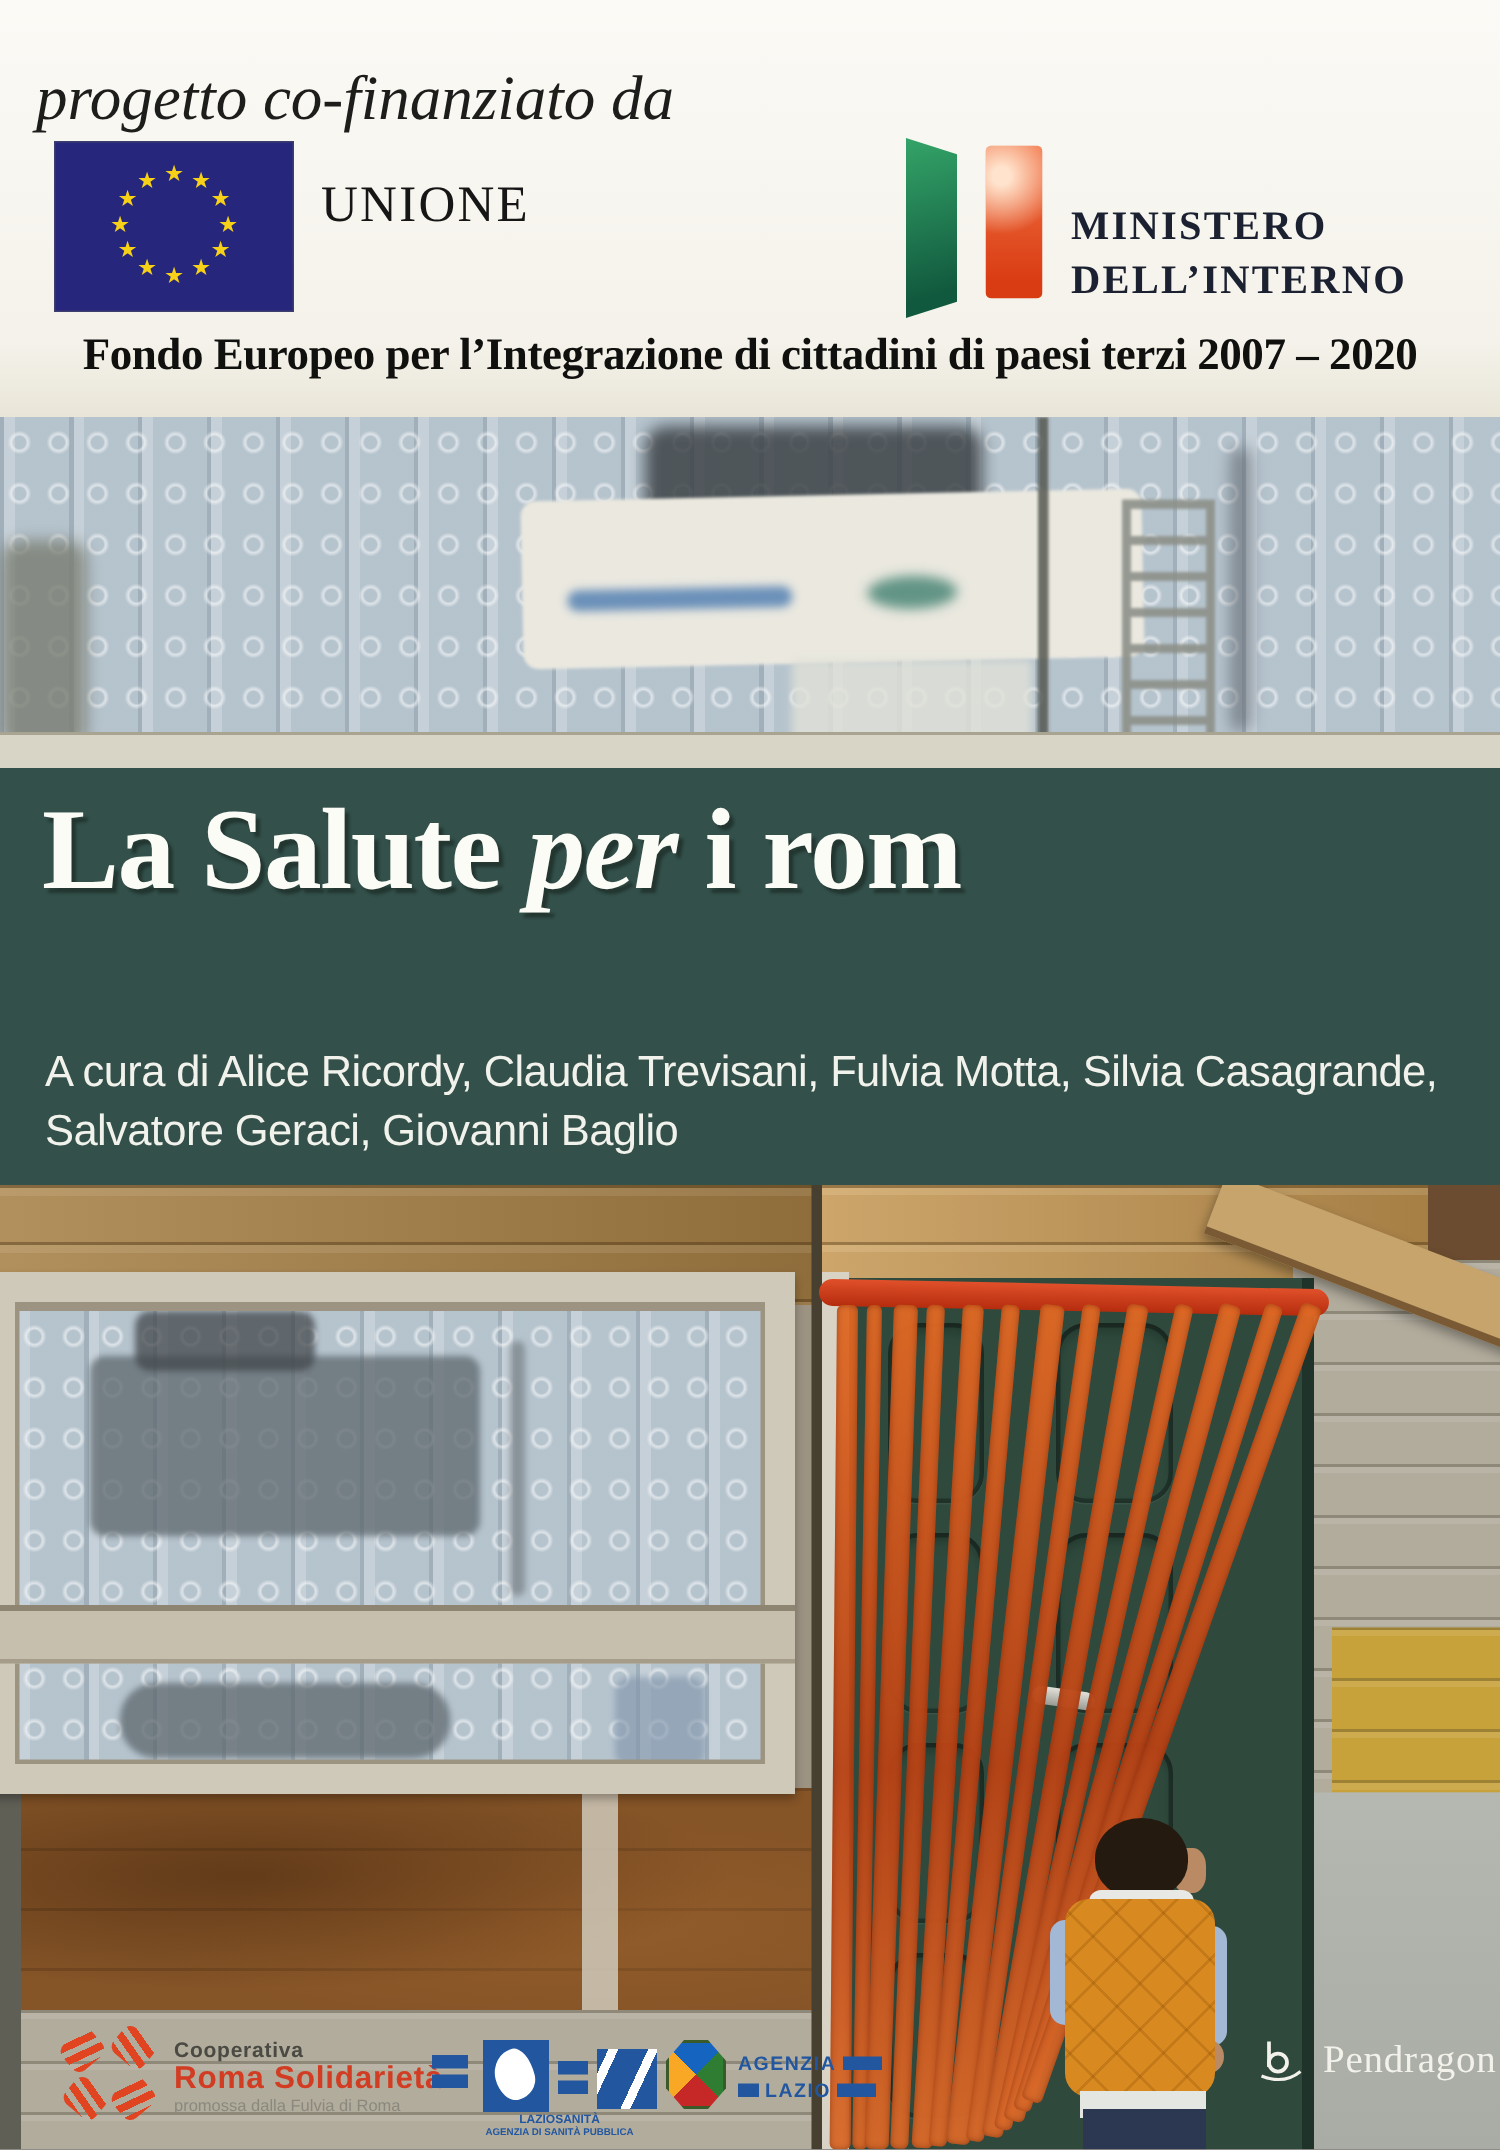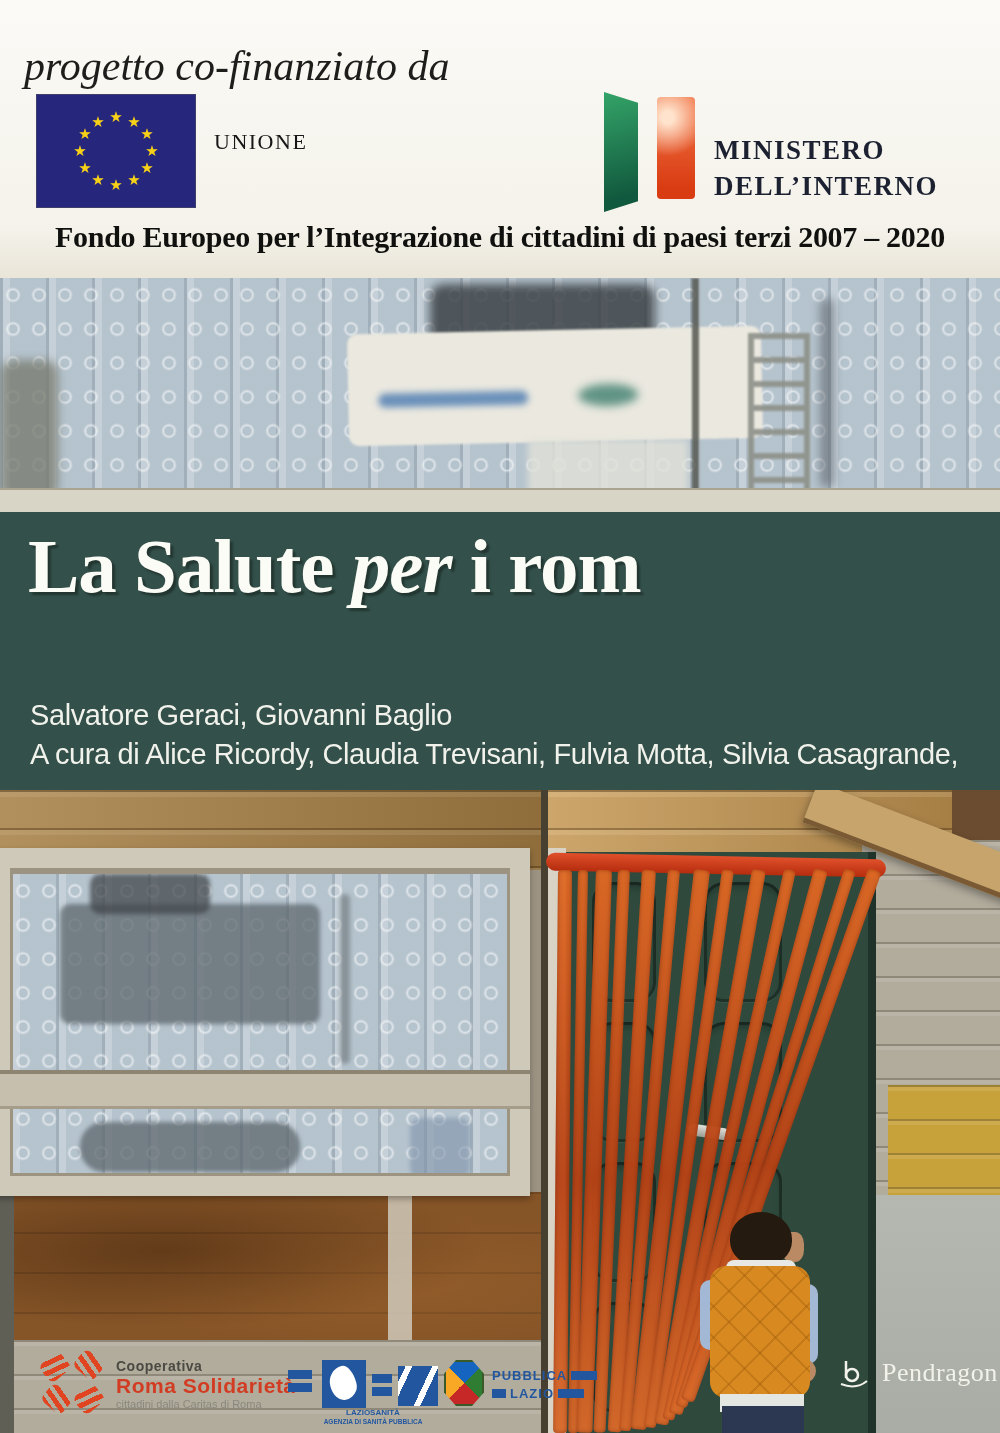--- a/index.html
+++ b/index.html
@@ -5,21 +5,21 @@
   html,body{margin:0;padding:0;background:#3b3b3b;}
   .cover{position:relative;width:1000px;height:1433px;margin:0 auto;overflow:hidden;
          background:#f6f4ef;font-family:"Liberation Serif",serif;}
 
   
   .header{position:absolute;left:0;top:0;width:1000px;height:278px;
           background:linear-gradient(180deg,#fbfaf6 0%,#f4f2ea 82%,#e9e5d8 100%);}
   .project-label{position:absolute;left:24px;top:42px;font-style:italic;font-size:42px;color:#1d1d1b;}
   .eu-flag{position:absolute;left:36px;top:94px;width:158px;height:112px;background:#26267d;border:1px solid #3d3d6e;}
   .eu-star{position:absolute;color:#f7d117;font-size:15px;line-height:1;transform:translate(-50%,-50%);}
-  .eu-name{position:absolute;left:214px;top:128px;font-size:22px;letter-spacing:1.5px;color:#161616;line-height:1.25;}
+  .eu-name{position:absolute;left:214px;top:116px;font-size:34px;letter-spacing:1.5px;color:#161616;line-height:1.25;}
   .min-green{position:absolute;left:604px;top:92px;width:34px;height:120px;
              background:linear-gradient(165deg,#34a468 0%,#11593e 85%);
              clip-path:polygon(0 0,100% 9%,100% 91%,0 100%);}
   .min-red{position:absolute;left:657px;top:97px;width:38px;height:102px;border-radius:4px;
            background:radial-gradient(circle at 28% 20%, #ffe3cc 0 7%, rgba(255,255,255,0) 45%),
                       linear-gradient(180deg,#f2document7244 0,#f07042 10%,#d93b12 90%);
            background:radial-gradient(circle at 28% 20%, #ffe3cc 0 7%, rgba(255,255,255,0) 45%),
                       linear-gradient(180deg,#f07042 10%,#d93b12 90%);}
   .min-name{position:absolute;left:714px;top:133px;font-weight:bold;font-size:27px;color:#1b2130;
             letter-spacing:1.5px;line-height:1.32;}
@@ -151,22 +151,22 @@
     <div class="pt-camper-door"></div>
     <div class="pt-ladder"></div>
     <div class="pt-pole"></div>
     <div class="pt-blob" style="left:820px;top:20px;width:14px;height:190px;background:#5a6068;opacity:.6"></div>
     <div class="pt-sill"></div>
   </div>
 
   <div class="green-band">
     <h1 class="book-title" style="margin:0"><span>La Salute </span><span class="it">per</span><span> i rom</span></h1>
     <div class="book-authors">
+      <div>A cura di Alice Ricordy, Claudia Trevisani, Fulvia Motta, Silvia Casagrande,</div>
       <div>Salvatore Geraci, Giovanni Baglio</div>
-      <div>A cura di Alice Ricordy, Claudia Trevisani, Fulvia Motta, Silvia Casagrande,</div>
     </div>
   </div>
 
   <div class="photo-bottom">
 
     <div class="wood-warm" style="position:absolute;left:0;top:0;width:545px;height:80px"></div>
     <div class="pb-rust"></div>
     <div style="position:absolute;left:388px;top:402px;width:24px;height:148px;background:#cfc9ba;opacity:.85"></div>
     <div class="wood-gray" style="position:absolute;left:0;top:550px;width:545px;height:93px"></div>
     <div style="position:absolute;left:0;top:400px;width:14px;height:243px;background:#5f5f56"></div>
@@ -235,39 +235,39 @@
 
   <div style="position:absolute;left:40px;top:1350px;width:64px;height:64px">
     <span class="coop-tri" style="left:2px;top:6px;transform:rotate(-40deg)"></span>
     <span class="coop-tri" style="left:36px;top:4px;transform:rotate(40deg)"></span>
     <span class="coop-tri" style="left:4px;top:38px;transform:rotate(40deg)"></span>
     <span class="coop-tri" style="left:36px;top:38px;transform:rotate(-40deg)"></span>
   </div>
   <div style="position:absolute;left:116px;top:1358px">
     <div class="coop-name1">Cooperativa</div>
     <div class="coop-name2">Roma Solidarietà</div>
-    <div class="coop-name3">cittadini dalla Caritas di Roma</div>
+    <div class="coop-name3">promossa dalla Fulvia di Roma</div>
   </div>
 
   <div style="position:absolute;left:288px;top:1368px;display:flex;flex-direction:column">
     <span class="lz-bar"></span>
     <span class="lz-bar"></span>
   </div>
   <div class="lz-sq" style="left:322px;top:1360px;width:44px;height:48px">
     <div style="position:absolute;left:8px;top:6px;width:26px;height:34px;background:#fff;border-radius:60% 40% 55% 45%/50% 60% 40% 50%;transform:rotate(-14deg)"></div>
   </div>
   <div style="position:absolute;left:372px;top:1372px;display:flex;flex-direction:column">
     <span class="lz-bar" style="width:20px"></span>
     <span class="lz-bar" style="width:20px"></span>
   </div>
   <div class="lz-sq" style="left:398px;top:1366px;width:40px;height:40px;background-image:repeating-linear-gradient(115deg, rgba(0,0,0,0) 0 7px, #fff 7px 13px, rgba(0,0,0,0) 13px 24px)"></div>
   <div style="position:absolute;left:444px;top:1360px;width:40px;height:46px;border:2px solid #3a5a2a;box-sizing:border-box;clip-path:polygon(30% 0,70% 0,100% 30%,100% 70%,70% 100%,30% 100%,0 70%,0 30%);background:conic-gradient(from 45deg,#2e7d32 0 90deg,#c62828 90deg 180deg,#f9a825 180deg 270deg,#1565c0 270deg 360deg)"></div>
   <div style="position:absolute;left:492px;top:1368px">
     <div class="rl-row">
-        <span>PUBBLICA</span>
+        <span>AGENZIA</span>
         <span class="bar" style="width:26px"></span>
       </div>
     <div class="rl-row" style="margin-top:3px">
         <span class="bar" style="width:14px"></span>
         <span>LAZIO</span>
         <span class="bar" style="width:26px"></span>
       </div>
   </div>
   <div class="lz-cap" style="position:absolute;left:288px;top:1408px;width:170px">
     <div style="font-size:8px">LAZIOSANITÀ</div>

